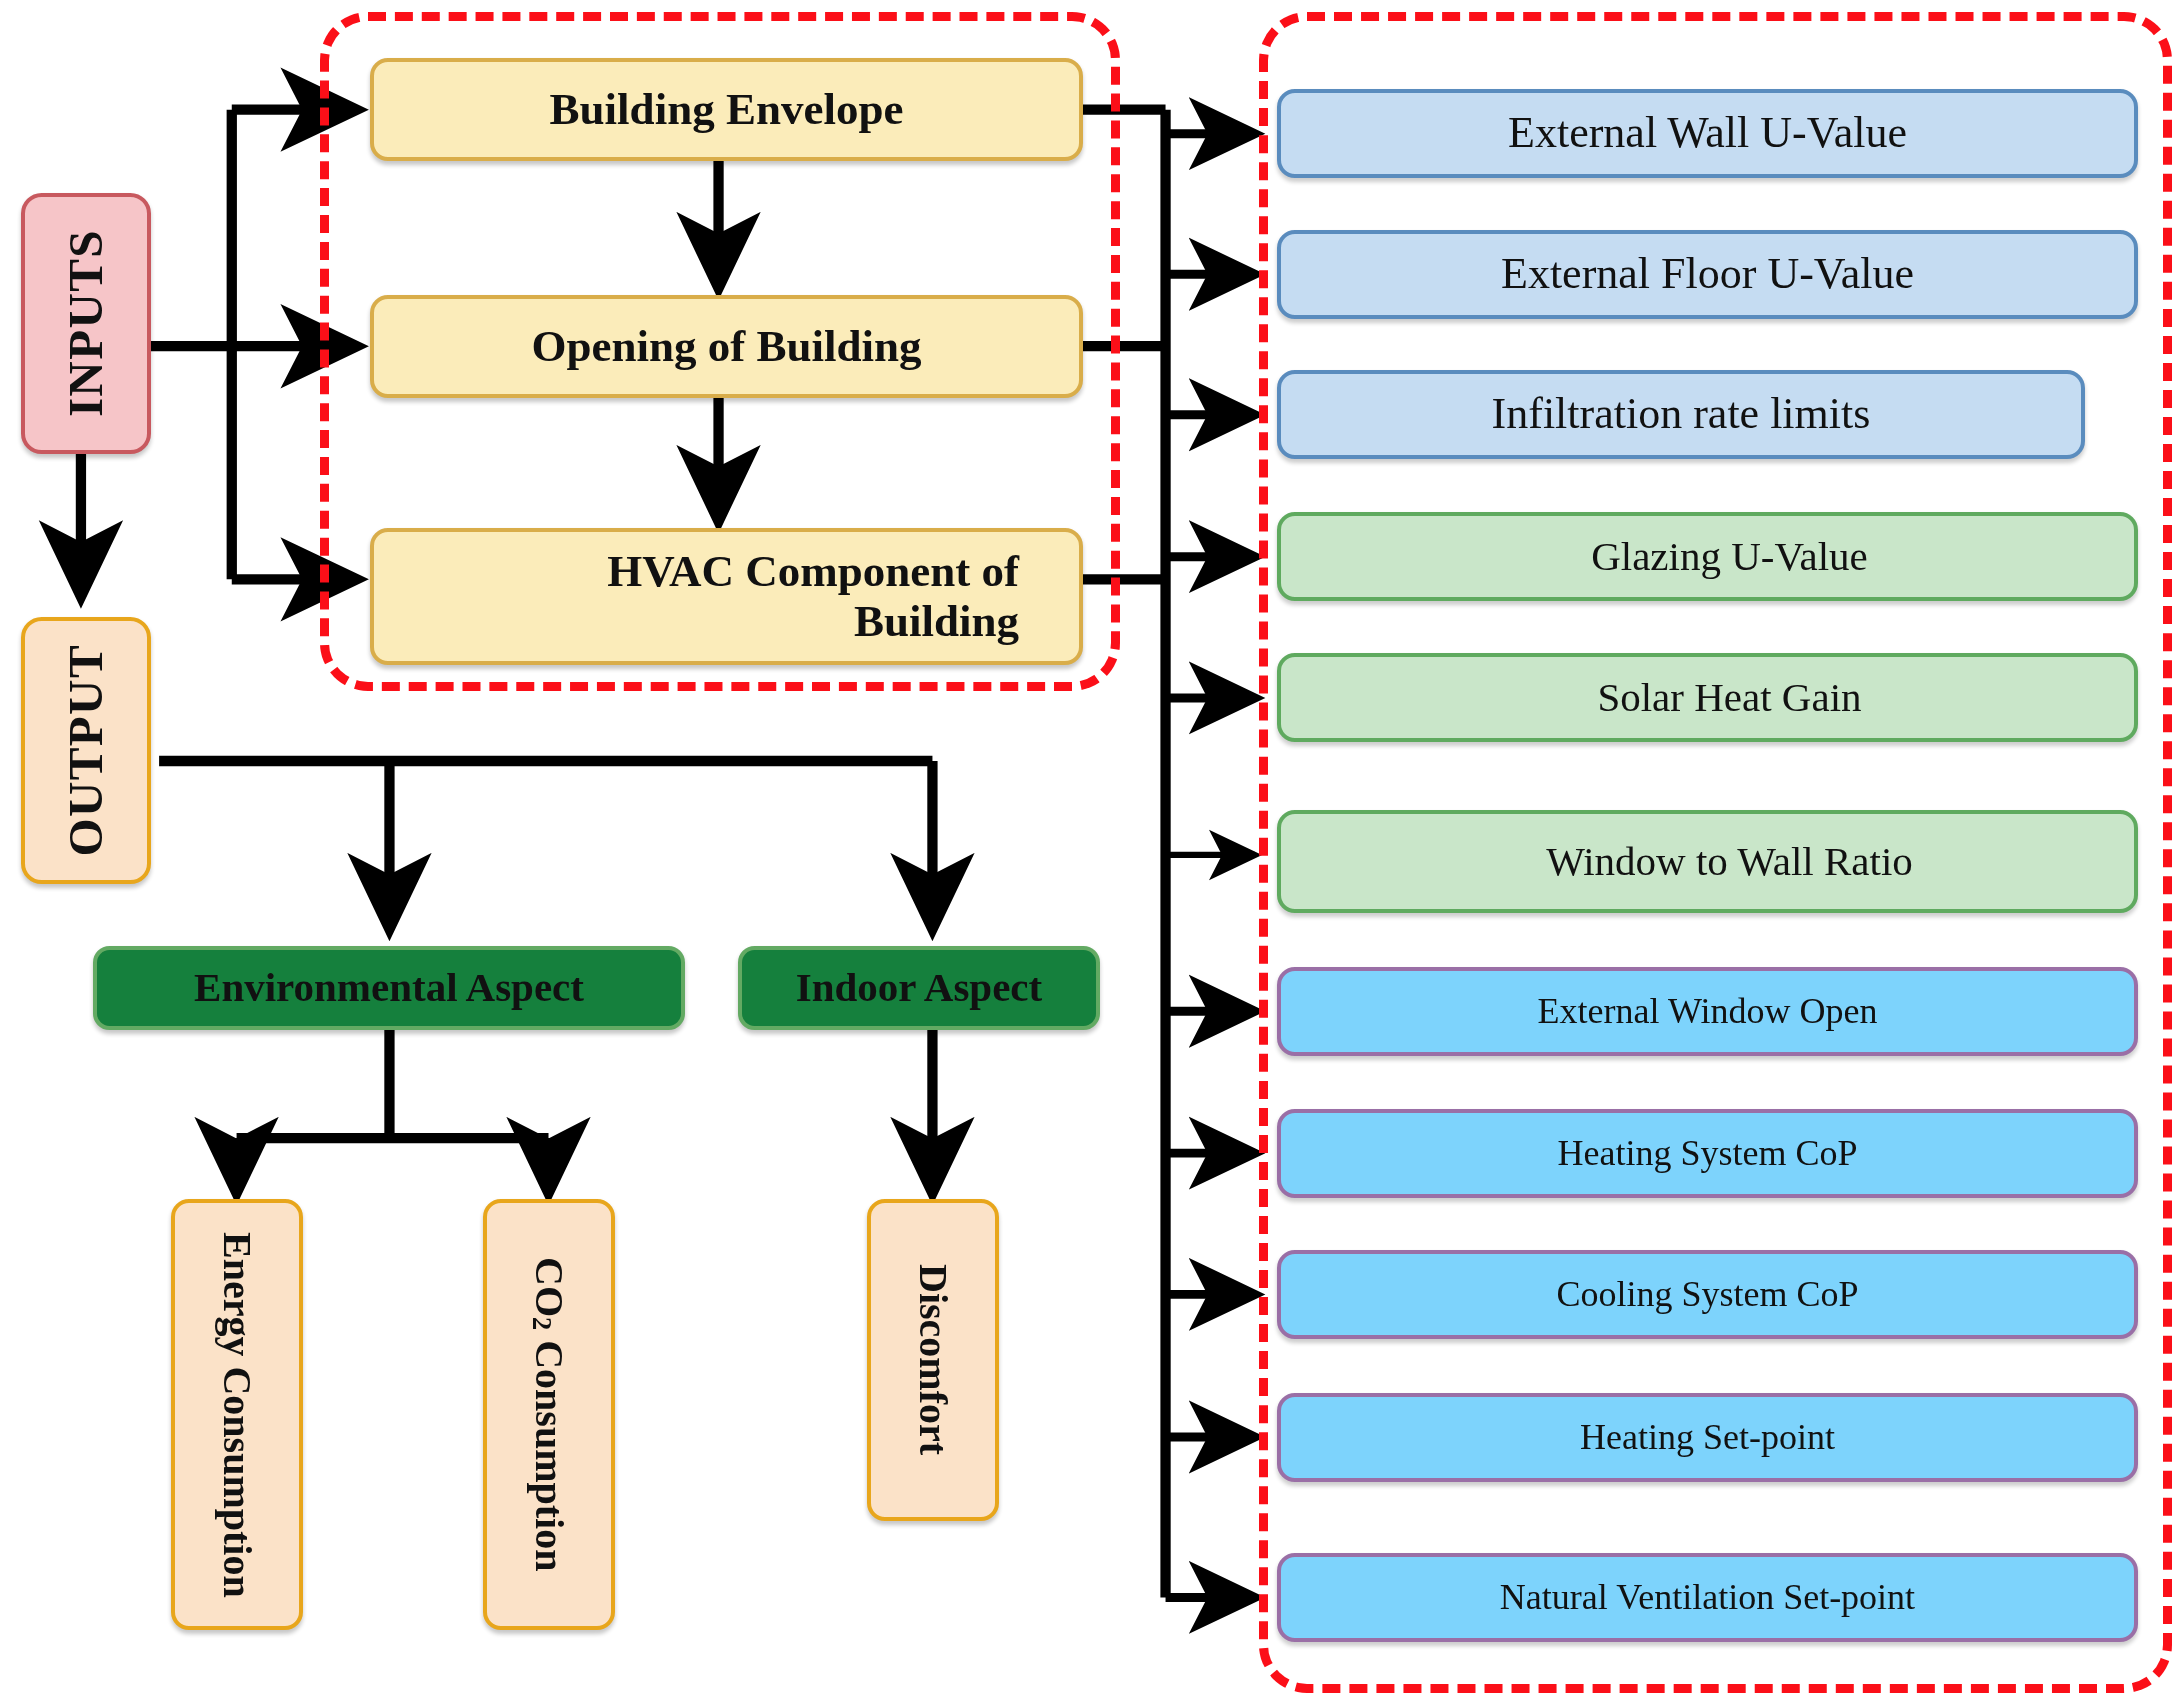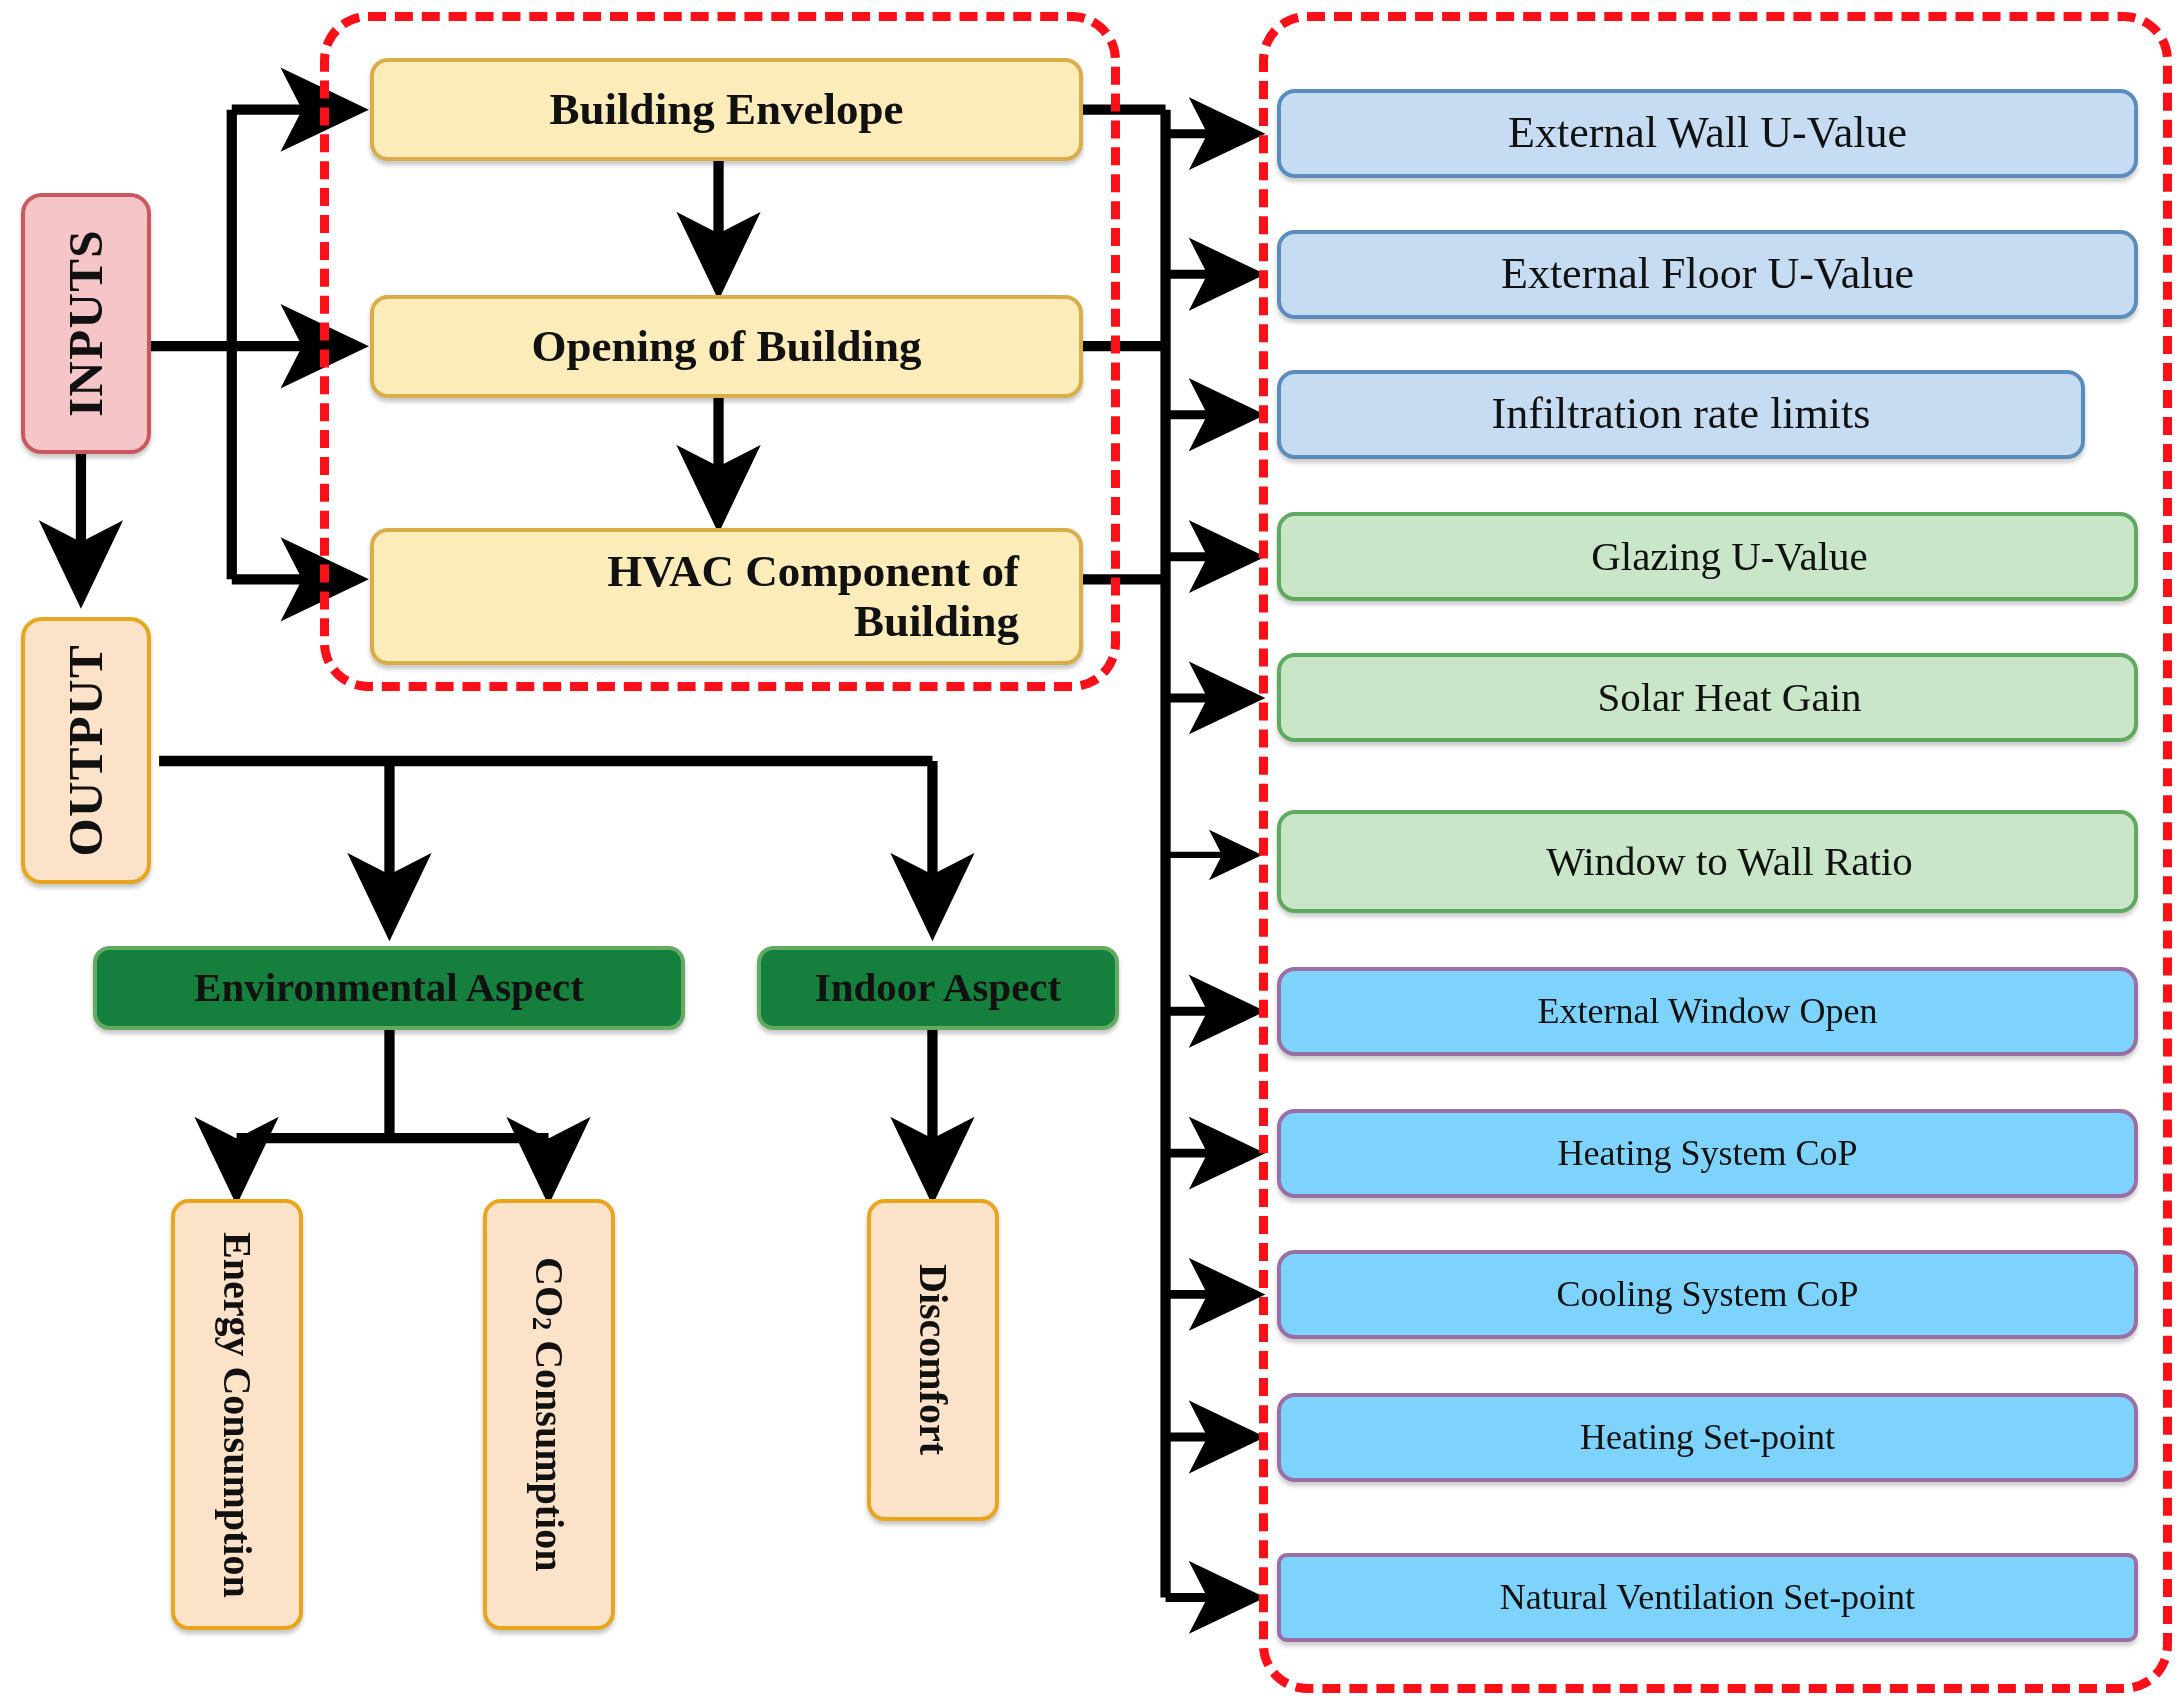--- a/index.html
+++ b/index.html
@@ -131,21 +131,21 @@
   </div>
 
   <div class="node n-yellow" style="left:370px;top:528px;width:713px;height:137px;padding:0 60px;">
     <span>HVAC Component of Building</span>
   </div>
 
   <div class="node n-green" style="left:93px;top:946px;width:592px;height:84px;border-radius:16.5px;">
     <span>Environmental Aspect</span>
   </div>
 
-  <div class="node n-green" style="left:757px;top:946px;width:362px;height:84px;border-radius:16.5px;">
+  <div class="node n-green" style="left:738px;top:946px;width:362px;height:84px;border-radius:16.5px;">
     <span>Indoor Aspect</span>
   </div>
 
   <div class="node n-peach" style="left:171px;top:1199px;width:132px;height:431px;border-radius:18px;">
     <span class="vlabel rot-cw" style="font-size:40px;">Energy Consumption</span>
   </div>
 
   <div class="node n-peach" style="left:483px;top:1199px;width:132px;height:431px;border-radius:18px;">
     <span class="vlabel rot-cw" style="font-size:40px;"><span>CO</span><sub>2</sub><span> Consumption</span></span>
   </div>
@@ -187,18 +187,18 @@
   </div>
 
   <div class="node n-purple" style="left:1277px;top:1250px;width:861px;height:89px;">
     <span>Cooling System CoP</span>
   </div>
 
   <div class="node n-purple" style="left:1277px;top:1393px;width:861px;height:89px;">
     <span>Heating Set-point</span>
   </div>
 
-  <div class="node n-purple" style="left:1277px;top:1553px;width:861px;height:89px;border-radius:10px;">
+  <div class="node n-purple" style="left:1277px;top:1553px;width:861px;height:89px;">
     <span>Natural Ventilation Set-point</span>
   </div>
 
 </div>
 
 
 </body></html>

